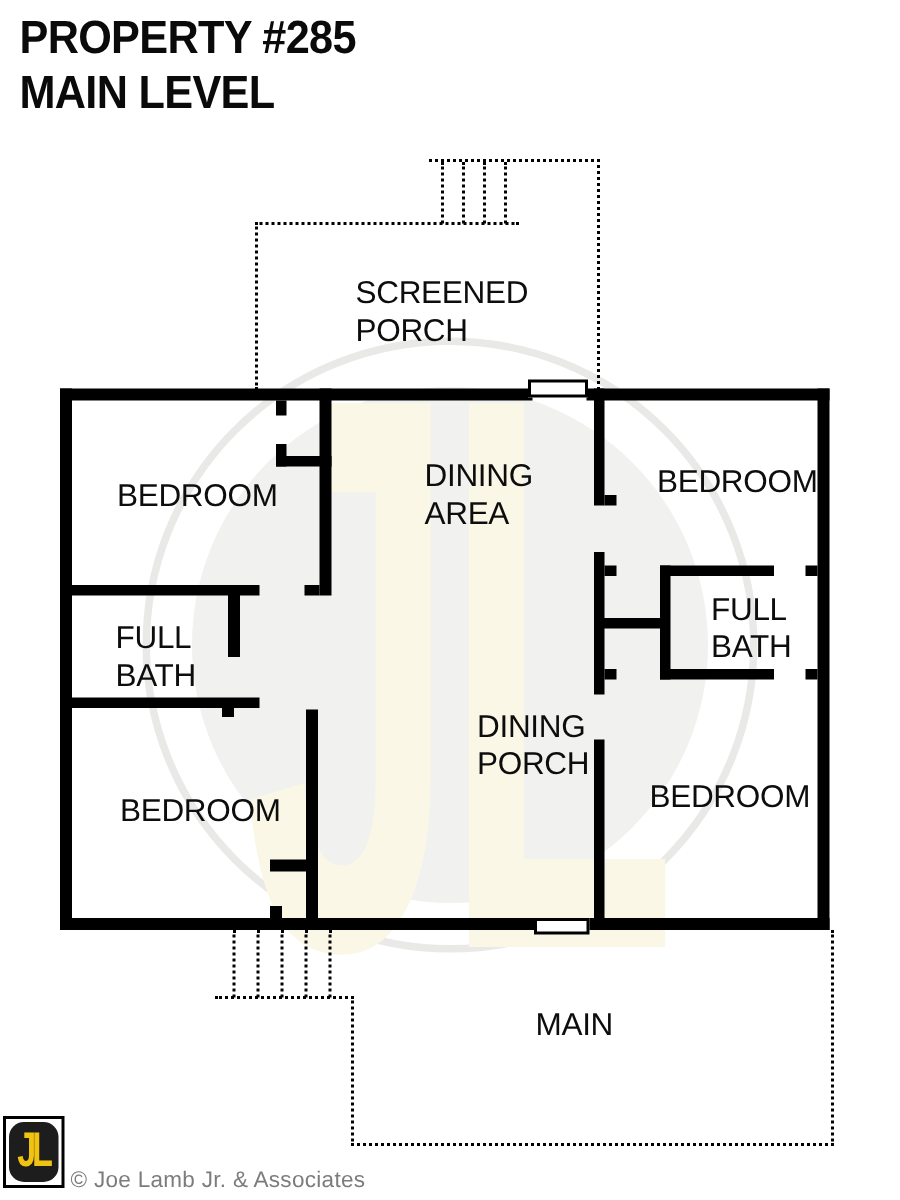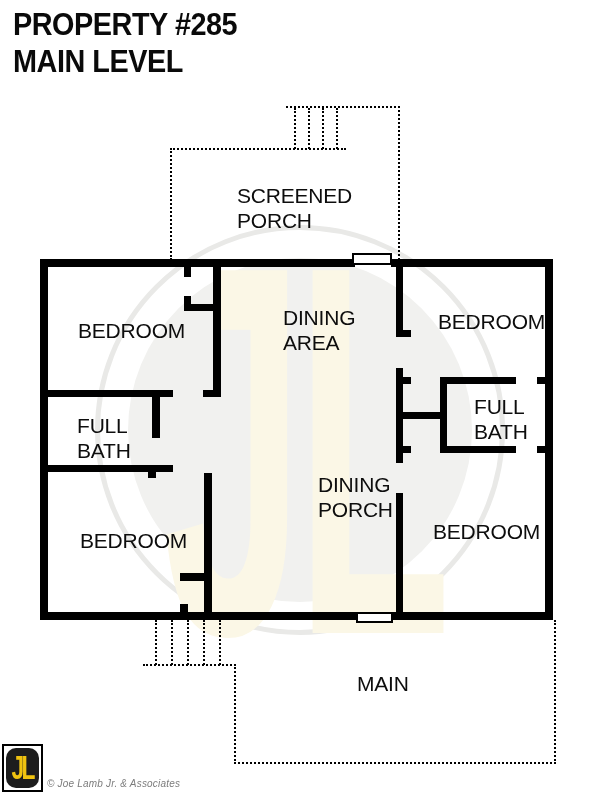--- a/index.html
+++ b/index.html
@@ -61,22 +61,22 @@
   .logo-inner{
     width:100%;height:100%;background:#1d1d1d;border-radius:10px;
     display:flex;align-items:center;justify-content:center;
   }
   .logo-jl{
     font-size:24px;font-weight:bold;color:var(--logo-gold,#f0c310);
     letter-spacing:-3px;line-height:1;
     transform:scale(0.95,1.35);
   }
   .copyright{
-    position:absolute;left:47px;top:778px;font-size:10px;
-    color:var(--copyright-gray,#7c7c7c);letter-spacing:0.2px;font-style:italic;
+    position:absolute;left:47px;top:778px;font-size:15px;
+    color:var(--copyright-gray,#7c7c7c);letter-spacing:0.2px;
   }
 </style>
 </head>
 <body>
 
 <div class="page">
 
   <div class="title">
     <div>PROPERTY #285</div>
     <div>MAIN LEVEL</div>

